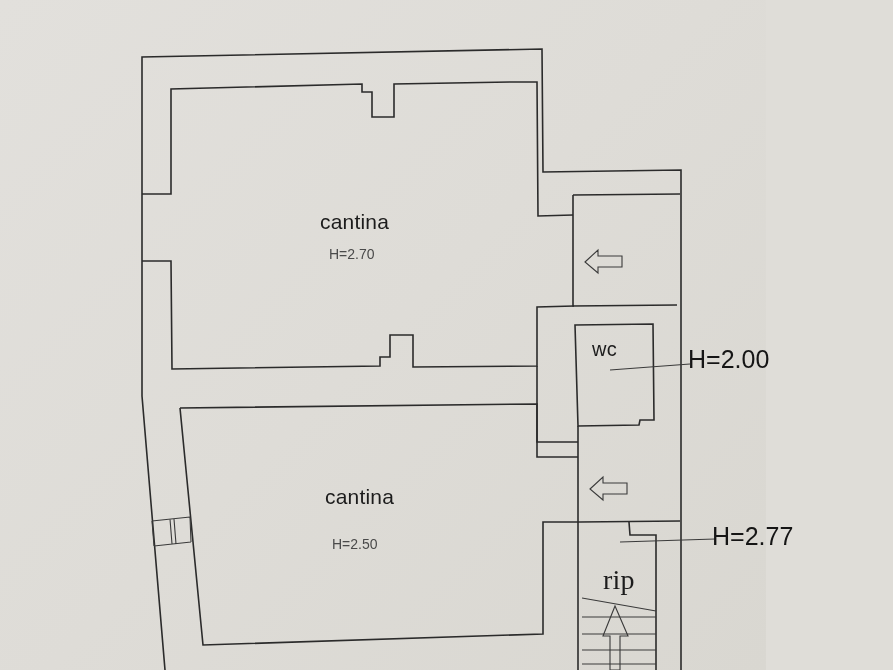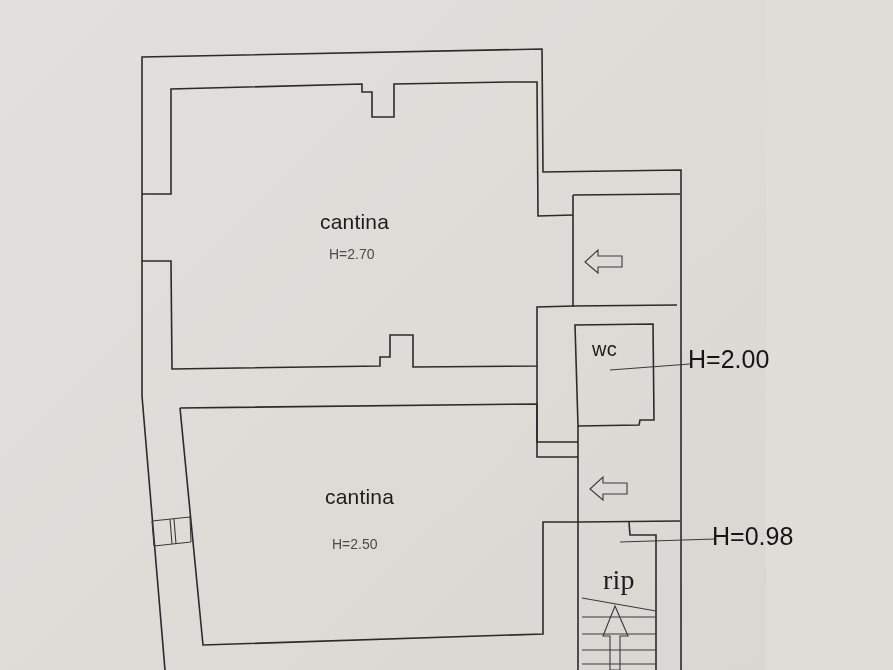--- a/index.html
+++ b/index.html
@@ -60,14 +60,14 @@
   <span class="lbl room-name" style="left:320px;top:210px;">cantina</span>
   <span class="lbl room-h" style="left:329px;top:246px;">H=2.70</span>
 
   <span class="lbl room-name" style="left:325px;top:485px;">cantina</span>
   <span class="lbl room-h" style="left:332px;top:536px;">H=2.50</span>
 
   <span class="lbl room-name" style="left:592px;top:338px;font-size:20px;">wc</span>
   <span class="lbl room-name" style="left:603px;top:564px;font-size:28px;font-family:Liberation Serif, serif;">rip</span>
 
   <span class="lbl callout" style="left:688px;top:345px;">H=2.00</span>
-  <span class="lbl callout" style="left:712px;top:522px;">H=0.98</span>
+  <span class="lbl callout" style="left:712px;top:522px;">H=2.77</span>
 </div>
 
 </body></html>

